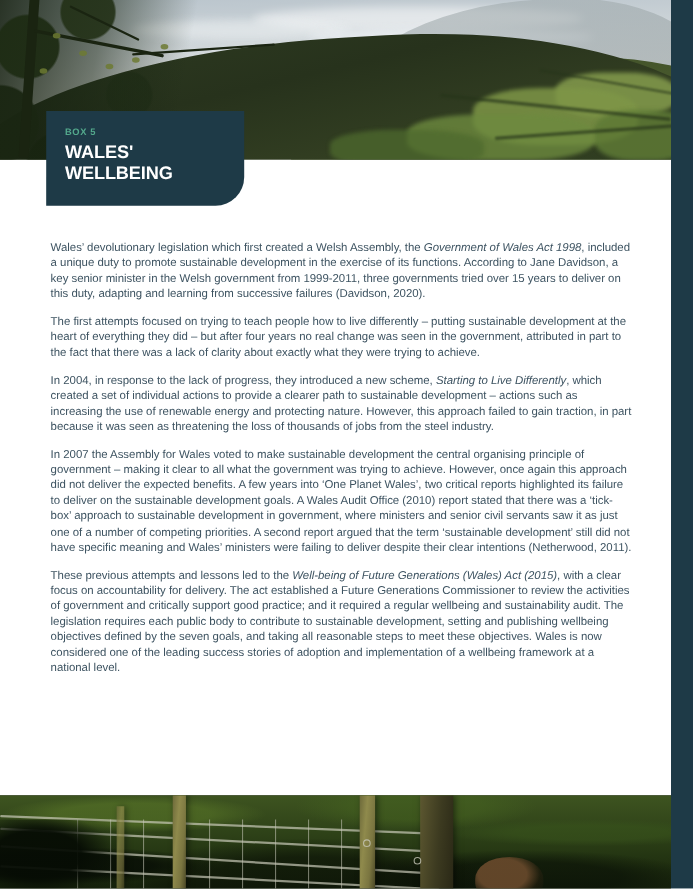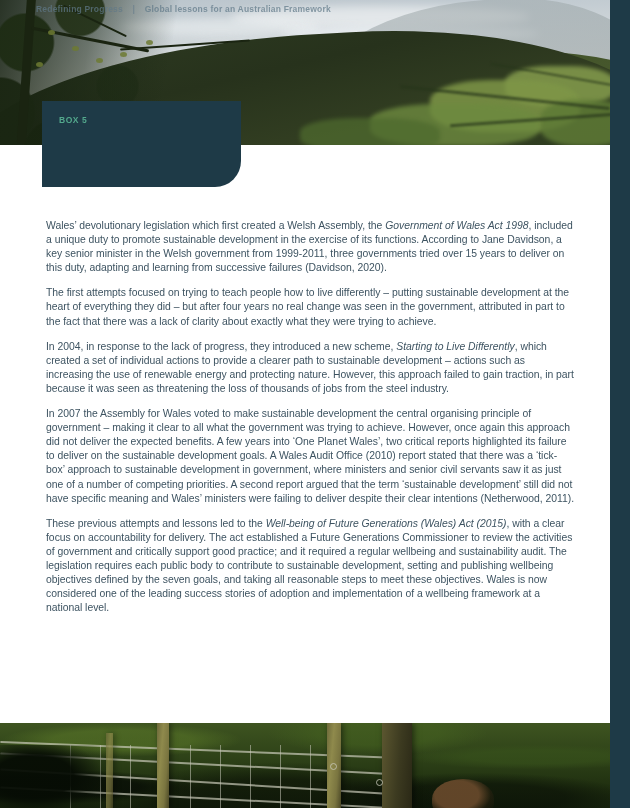--- a/index.html
+++ b/index.html
@@ -167,21 +167,21 @@
     white-space: nowrap;
     mix-blend-mode: normal;
   }
   .runhead .sep { padding: 0 7px; color: rgba(96,120,136,0.6); }
 
   
   .boxpanel {
     position: absolute;
     left: 42px;
     top: 101px;
-    width: 199px;
+    width: 180px;
     height: 86px;
     background: #1e3a47;
     border-bottom-right-radius: 26px;
     z-index: 6;
     padding: 14px 16px 0 17px;
   }
   .box-kicker {
     font-size: 8.5px;
     font-weight: 700;
     letter-spacing: 0.55px;
@@ -324,29 +324,25 @@
     <div class="branch b3"></div>
     <div class="branch b4"></div>
     <div class="leafdot" style="left:48px;top:30px"></div>
     <div class="leafdot" style="left:72px;top:46px"></div>
     <div class="leafdot" style="left:96px;top:58px"></div>
     <div class="leafdot" style="left:120px;top:52px"></div>
     <div class="leafdot" style="left:36px;top:62px"></div>
     <div class="leafdot" style="left:146px;top:40px"></div>
   </div>
 
-  <div class="runhead">
-    <span>Redefining Progress</span>
-    <span class="sep">|</span>
-    <span>Global lessons for an Australian Framework</span>
-  </div>
 
   <div class="boxpanel">
     <div class="box-kicker">BOX 5</div>
     <div class="box-title">
+      <div>WALES' WELLBEING</div>
     </div>
   </div>
 
   <div class="content" id="body-copy">
       <p><span>Wales’ devolutionary legislation which first created a Welsh Assembly, the </span><em>Government of Wales Act 1998</em><span>, included a unique duty to promote sustainable development in the exercise of its functions. According to Jane Davidson, a key senior minister in the Welsh government from 1999-2011, three governments tried over 15 years to deliver on this duty, adapting and learning from successive failures (Davidson, 2020).</span></p>
       <p><span>The first attempts focused on trying to teach people how to live differently – putting sustainable development at the heart of everything they did – but after four years no real change was seen in the government, attributed in part to the fact that there was a lack of clarity about exactly what they were trying to achieve.</span></p>
       <p><span>In 2004, in response to the lack of progress, they introduced a new scheme, </span><em>Starting to Live Differently</em><span>, which created a set of individual actions to provide a clearer path to sustainable development – actions such as increasing the use of renewable energy and protecting nature. However, this approach failed to gain traction, in part because it was seen as threatening the loss of thousands of jobs from the steel industry.</span></p>
       <p><span>In 2007 the Assembly for Wales voted to make sustainable development the central organising principle of government – making it clear to all what the government was trying to achieve. However, once again this approach did not deliver the expected benefits. A few years into ‘One Planet Wales’, two critical reports highlighted its failure to deliver on the sustainable development goals. A Wales Audit Office (2010) report stated that there was a ‘tick-box’ approach to sustainable development in government, where ministers and senior civil servants saw it as just one of a number of competing priorities. A second report argued that the term ‘sustainable development’ still did not have specific meaning and Wales’ ministers were failing to deliver despite their clear intentions (Netherwood, 2011).</span></p>
       <p><span>These previous attempts and lessons led to the </span><em>Well-being of Future Generations (Wales) Act (2015)</em><span>, with a clear focus on accountability for delivery. The act established a Future Generations Commissioner to review the activities of government and critically support good practice; and it required a regular wellbeing and sustainability audit. The legislation requires each public body to contribute to sustainable development, setting and publishing wellbeing objectives defined by the seven goals, and taking all reasonable steps to meet these objectives. Wales is now considered one of the leading success stories of adoption and implementation of a wellbeing framework at a national level.</span></p>
     </div>

